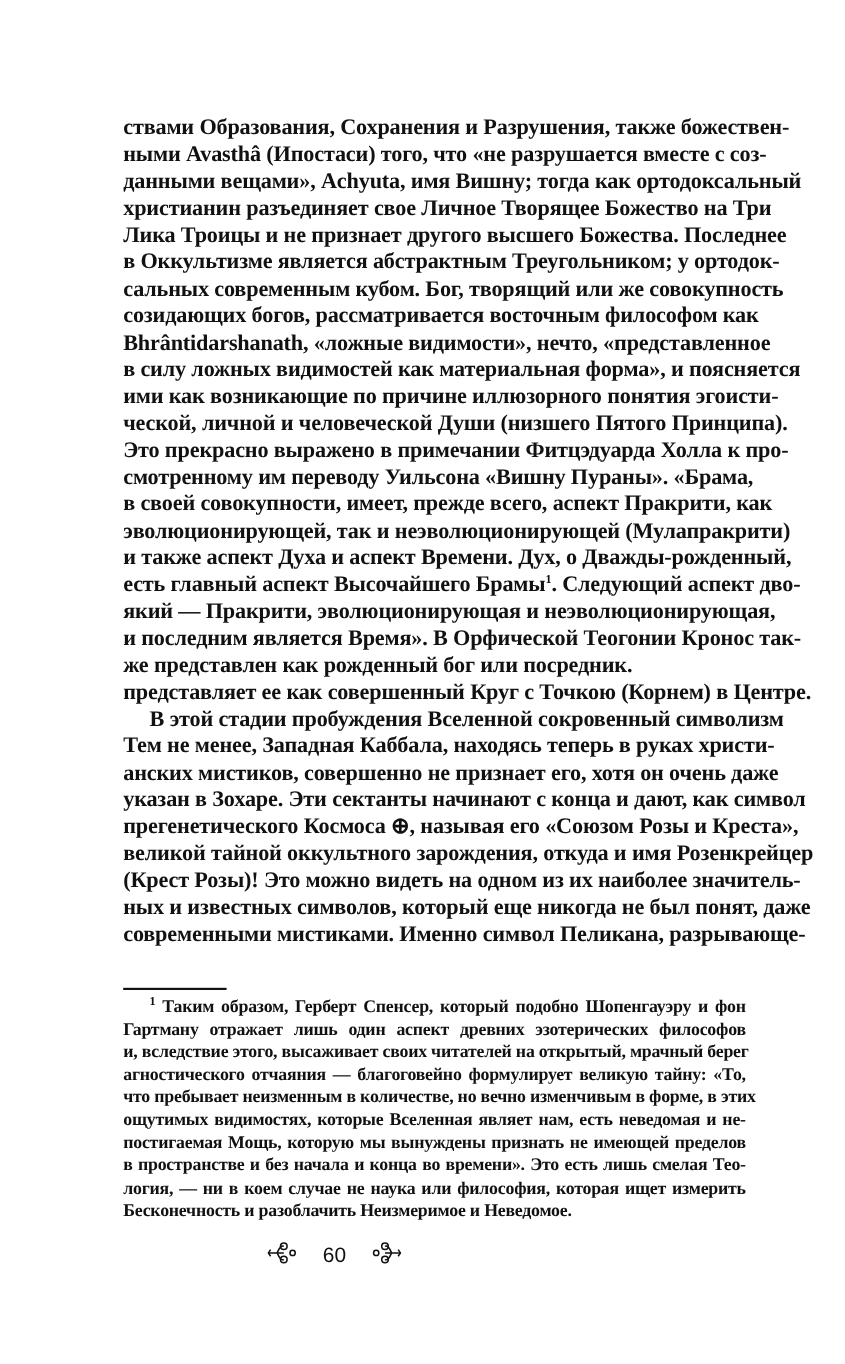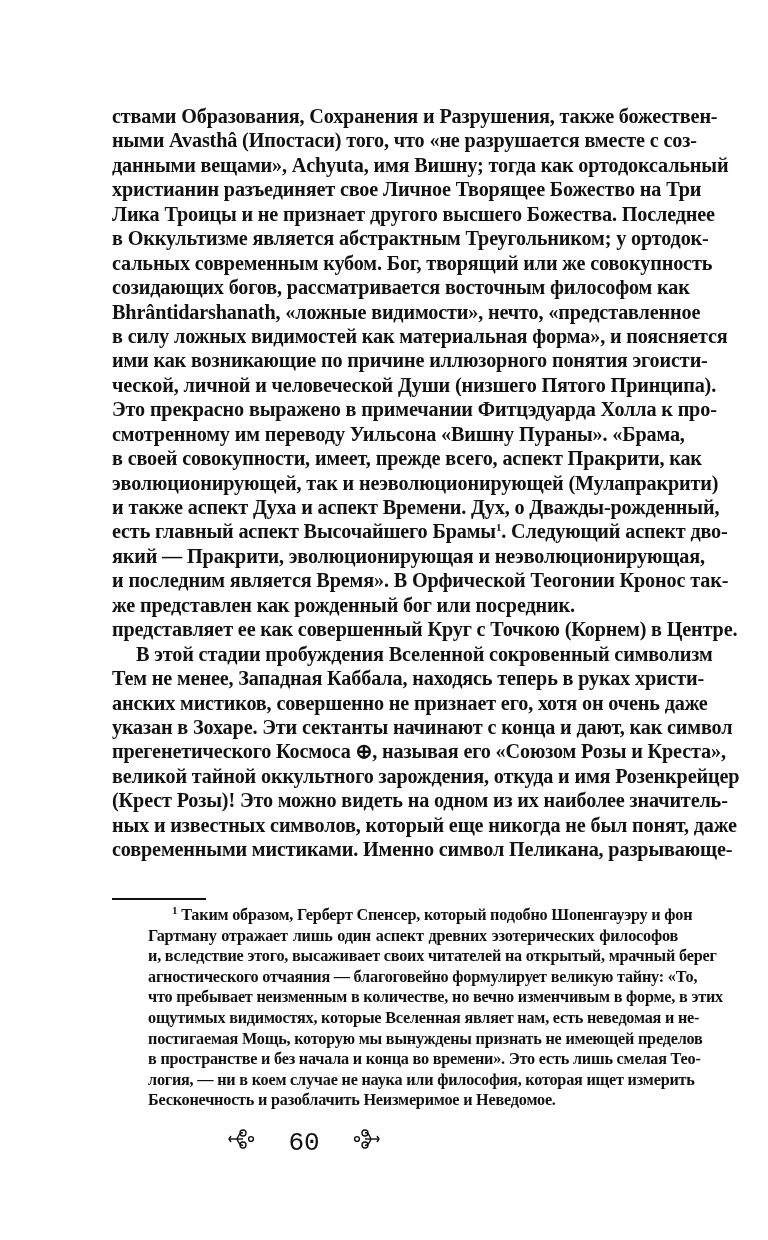--- a/index.html
+++ b/index.html
@@ -5,25 +5,25 @@
   html, body { margin: 0; padding: 0; background: #ffffff; }
   body { width: 768px; height: 1240px; position: relative; overflow: hidden; }
   .page { position: absolute; left: 112px; top: 104px; width: 566px; color: #111; }
   .body-text { font-family: "Liberation Serif", serif; font-size: 20.2px; line-height: 24.45px; font-weight: bold; letter-spacing: -0.15px; }
   .line { display: block; white-space: nowrap; text-align: justify; text-align-last: justify; height: 24.45px; overflow: visible; }
   .line.last { text-align-last: left; }
   .line.indent { padding-left: 24px; }
   sup { font-size: 11px; line-height: 0; vertical-align: 7px; }
   .fn-rule { position: absolute; left: 112px; top: 898px; width: 94px; height: 2px; background: #111; }
   .footnote { position: absolute; left: 112px; top: 905px; width: 566px; font-family: "Liberation Serif", serif; font-size: 16.2px; line-height: 20.6px; font-weight: bold; color: #111; letter-spacing: -0.2px; }
-  .fline { display: block; white-space: nowrap; text-align: justify; text-align-last: justify; height: 20.6px; margin-left: 36px; }
+  .fline { display: block; white-space: nowrap; text-align: justify; text-align-last: justify; height: 20.6px; }
   .fline.last { text-align-last: left; }
   .fline.indent { padding-left: 24px; }
   .footnote sup { font-size: 11px; vertical-align: 6px; }
-  .page-number { position: absolute; left: 0; width: 608px; top: 1128px; text-align: center; font-family: Liberation Mono, monospace; font-size: 26px; color: #111; }
+  .page-number { position: absolute; left: 0; width: 608px; top: 1128px; text-align: center; font-family: Liberation Sans, sans-serif; font-size: 19px; color: #111; }
   .orn { display: inline-block; vertical-align: middle; margin: 0 18px; }
 </style>
 </head>
 <body>
 
 <div class="page body-text">
   <div>
     <span class="line">ствами Образования, Сохранения и Разрушения, также божествен-</span>
     <span class="line">ными Avasthâ (Ипостаси) того, что «не разрушается вместе с соз-</span>
     <span class="line">данными вещами», Achyuta, имя Вишну; тогда как ортодоксальный</span>

